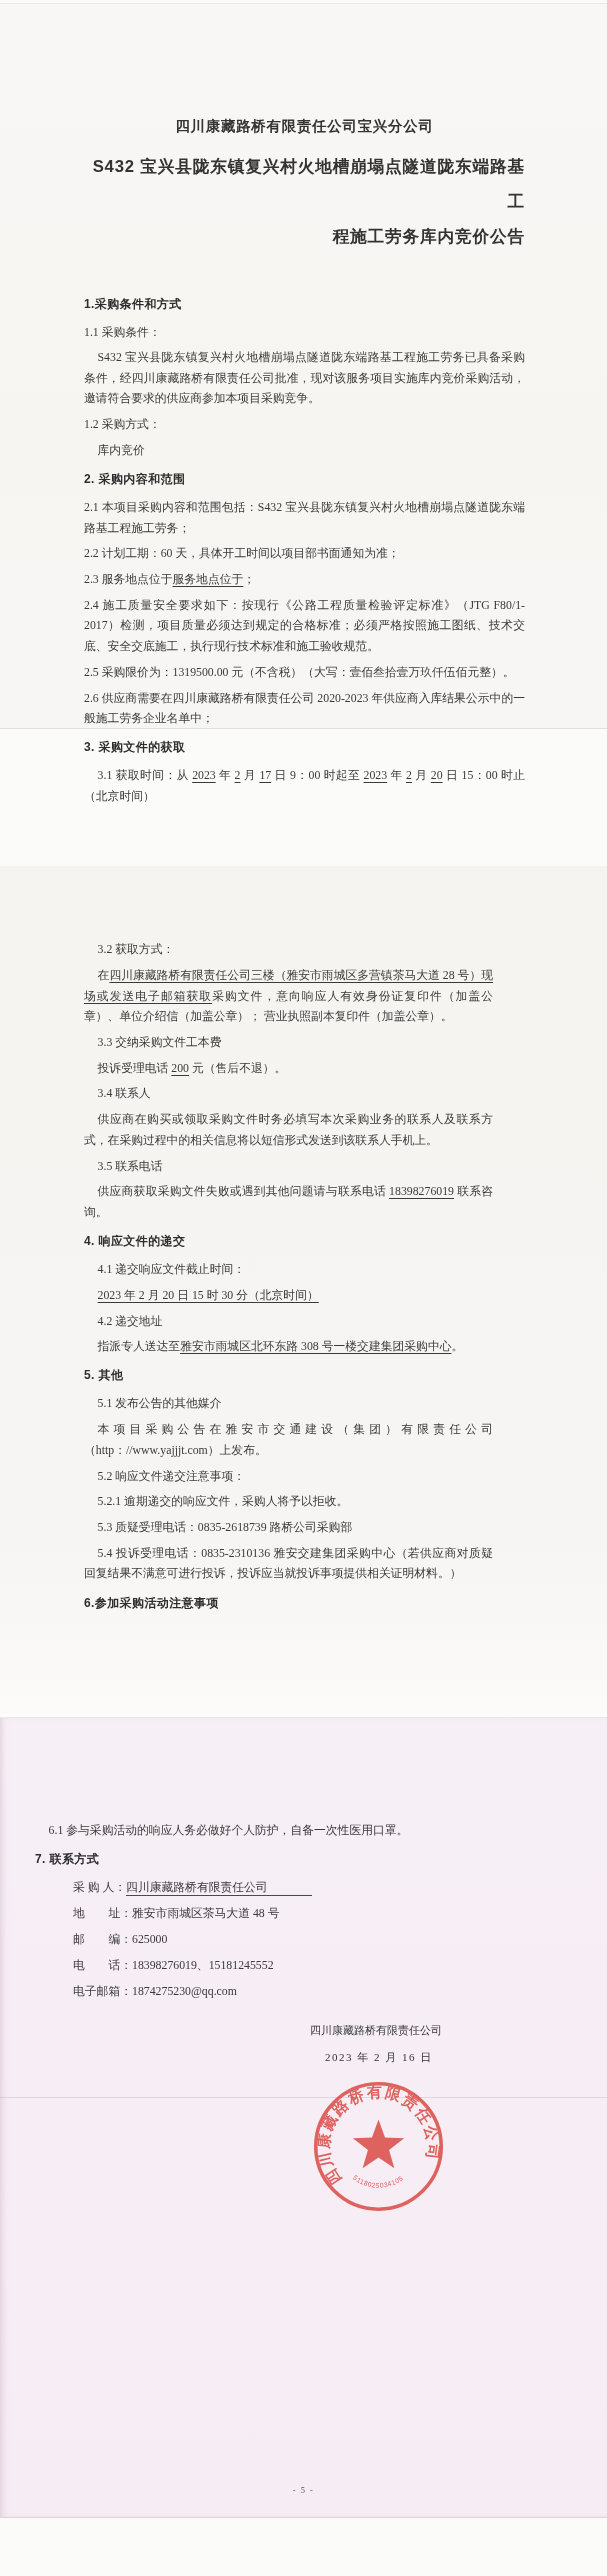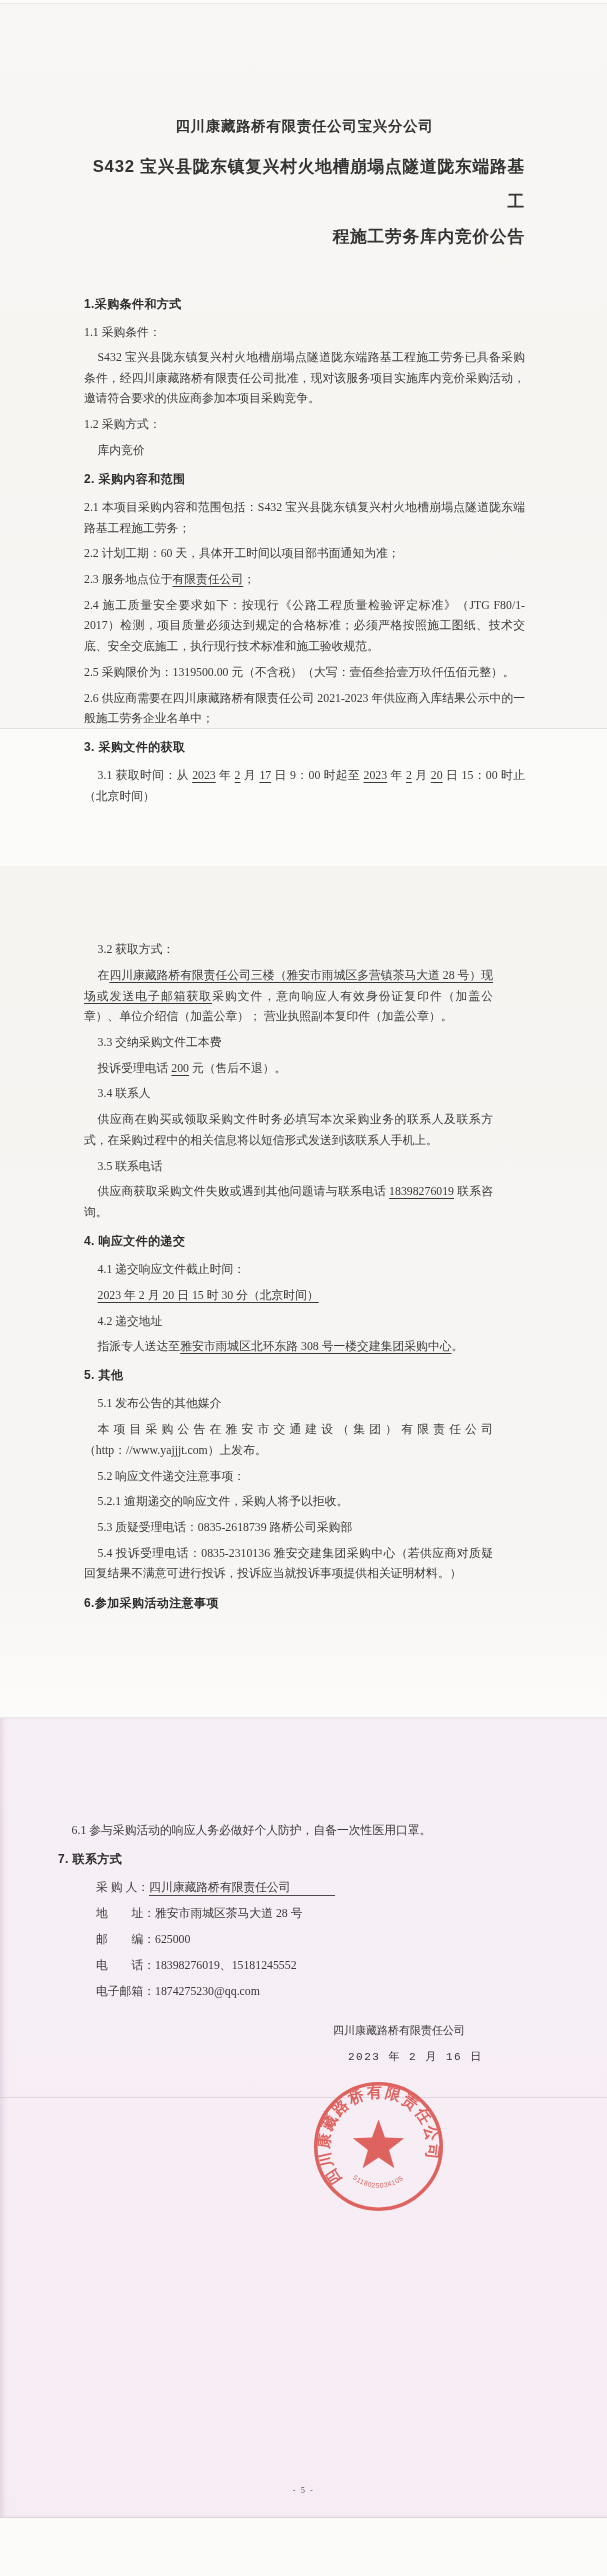--- a/index.html
+++ b/index.html
@@ -25,21 +25,21 @@
     top:866px;height:852px;
     background:linear-gradient(180deg,#f5f4f1 0%,#f6f5f3 80%,#fcfbfa 100%);
     border-bottom:0.8px solid #eceae6;
     padding:68px 114px 0 84px;
   }
   #page3{
     top:1718px;height:800px;
     background:linear-gradient(180deg,#f7eff6 0%,#f6edf5 50%,#f5ecf4 100%);
     box-shadow:inset 4.6px 0 6px -3px rgba(150,110,140,.25);
     border-bottom:0.8px solid #ddd3da;
-    padding:97px 76px 0 58px;
+    padding:97px 76px 0 35px;
   }
 
   
   .doc-title{
     text-align:center;font-family:"Liberation Sans","DejaVu Sans",sans-serif;
     font-weight:700;color:#333;margin:0;
   }
   #company-title{font-size:14.4px;line-height:23px;letter-spacing:0.8px;}
   #main-title{font-size:16.7px;line-height:35px;margin-top:10.6px;letter-spacing:0.8px;text-align:right;}
   h2{
@@ -52,21 +52,21 @@
   p.ind{text-indent:1.15em;}
   .u{text-decoration:underline;text-underline-offset:3px;text-decoration-thickness:0.8px;}
 
   
   .contact-row{font-size:11.8px;line-height:20.5px;margin:5.3px 0 5.3px 38px;}
   .contact-row .val-u{border-bottom:0.8px solid #4a4a4a;padding-bottom:0.8px;padding-right:44px;}
   #page3 h2{}
 
   
   #sig-company{font-size:11px;line-height:18px;margin:20px 0 0 275px;color:#353535;}
-  #sig-date{font-size:11px;line-height:18px;margin:9px 0 8px 290px;color:#353535;letter-spacing:1.5px;font-family:Liberation Mono, monospace;}
+  #sig-date{font-size:11px;line-height:18px;margin:9px 0 8px 290px;color:#353535;letter-spacing:1.5px;}
 
   
   .scan-line{position:absolute;left:0;width:607px;height:0.8px;background:rgba(175,150,170,.28);}
   #fold-line{top:379px;}
   .page-gap-hi{position:absolute;left:0;width:607px;height:2.3px;background:#fdfdfc;}
 
   
   #stamp{
     position:absolute;left:311px;top:361px;width:135px;height:135px;
     opacity:.82;pointer-events:none;
@@ -92,24 +92,24 @@
     </h1>
     <div>
         <h2><span>1.采购条件和方式</span></h2>
         <p class="para"><span>1.1 采购条件：</span></p>
         <p class="para ind"><span>S432 宝兴县陇东镇复兴村火地槽崩塌点隧道陇东端路基工程施工劳务已具备采购条件，经四川康藏路桥有限责任公司批准，现对该服务项目实施库内竞价采购活动，邀请符合要求的供应商参加本项目采购竞争。</span></p>
         <p class="para"><span>1.2 采购方式：</span></p>
         <p class="para ind"><span>库内竞价</span></p>
         <h2><span>2. 采购内容和范围</span></h2>
         <p class="para"><span>2.1 本项目采购内容和范围包括：S432 宝兴县陇东镇复兴村火地槽崩塌点隧道陇东端路基工程施工劳务；</span></p>
         <p class="para"><span>2.2 计划工期：60 天，具体开工时间以项目部书面通知为准；</span></p>
-        <p class="para"><span>2.3 服务地点位于</span><span class="u">有限责任公司</span><span>；</span></p>
+        <p class="para"><span>2.3 服务地点位于</span><span class="u">服务地点位于</span><span>；</span></p>
         <p class="para"><span>2.4 施工质量安全要求如下：按现行《公路工程质量检验评定标准》（JTG F80/1-2017）检测，项目质量必须达到规定的合格标准；必须严格按照施工图纸、技术交底、安全交底施工，执行现行技术标准和施工验收规范。</span></p>
         <p class="para"><span>2.5 采购限价为：1319500.00 元（不含税）（大写：壹佰叁拾壹万玖仟伍佰元整）。</span></p>
-        <p class="para"><span>2.6 供应商需要在四川康藏路桥有限责任公司 2021-2023 年供应商入库结果公示中的一般施工劳务企业名单中；</span></p>
+        <p class="para"><span>2.6 供应商需要在四川康藏路桥有限责任公司 2020-2023 年供应商入库结果公示中的一般施工劳务企业名单中；</span></p>
         <h2><span>3. 采购文件的获取</span></h2>
         <p class="para ind"><span>3.1 获取时间：从 </span><span class="u">2023</span><span> 年 </span><span class="u">2</span><span> 月 </span><span class="u">17</span><span> 日 9：00 时起至 </span><span class="u">2023</span><span> 年 </span><span class="u">2</span><span> 月 </span><span class="u">20</span><span> 日 15：00 时止（北京时间）</span></p>
       </div>
   </div>
 
   <div class="page" id="page2">
     <div>
         <p class="para ind"><span>3.2 获取方式：</span></p>
         <p class="para ind"><span>在</span><span class="u">四川康藏路桥有限责任公司三楼（雅安市雨城区多营镇茶马大道 28 号）现场或发送电子邮箱获取</span><span>采购文件，意向响应人有效身份证复印件（加盖公章）、单位介绍信（加盖公章）； 营业执照副本复印件（加盖公章）。</span></p>
         <p class="para ind"><span>3.3 交纳采购文件工本费</span></p>
@@ -136,21 +136,21 @@
 
   <div class="page-gap-hi" style="top:1714px"></div>
 
   <div class="page" id="page3">
     <div>
         <p class="para ind"><span>6.1 参与采购活动的响应人务必做好个人防护，自备一次性医用口罩。</span></p>
         <h2><span>7. 联系方式</span></h2>
       </div>
     <div id="contacts">
         <div class="contact-row"><span>采 购 人：</span><span class="val-u">四川康藏路桥有限责任公司</span></div>
-        <div class="contact-row"><span>地　　址：</span><span>雅安市雨城区茶马大道 28 号</span></div>
+        <div class="contact-row"><span>地　　址：</span><span>雅安市雨城区茶马大道 48 号</span></div>
         <div class="contact-row"><span>邮　　编：</span><span>625000</span></div>
         <div class="contact-row"><span>电　　话：</span><span>18398276019、15181245552</span></div>
         <div class="contact-row"><span>电子邮箱：</span><span>1874275230@qq.com</span></div>
       </div>
 
     <div id="sig-company">四川康藏路桥有限责任公司</div>
     <div id="sig-date">2023 年 2 月 16 日</div>
 
     <div class="scan-line" id="fold-line"></div>
 

